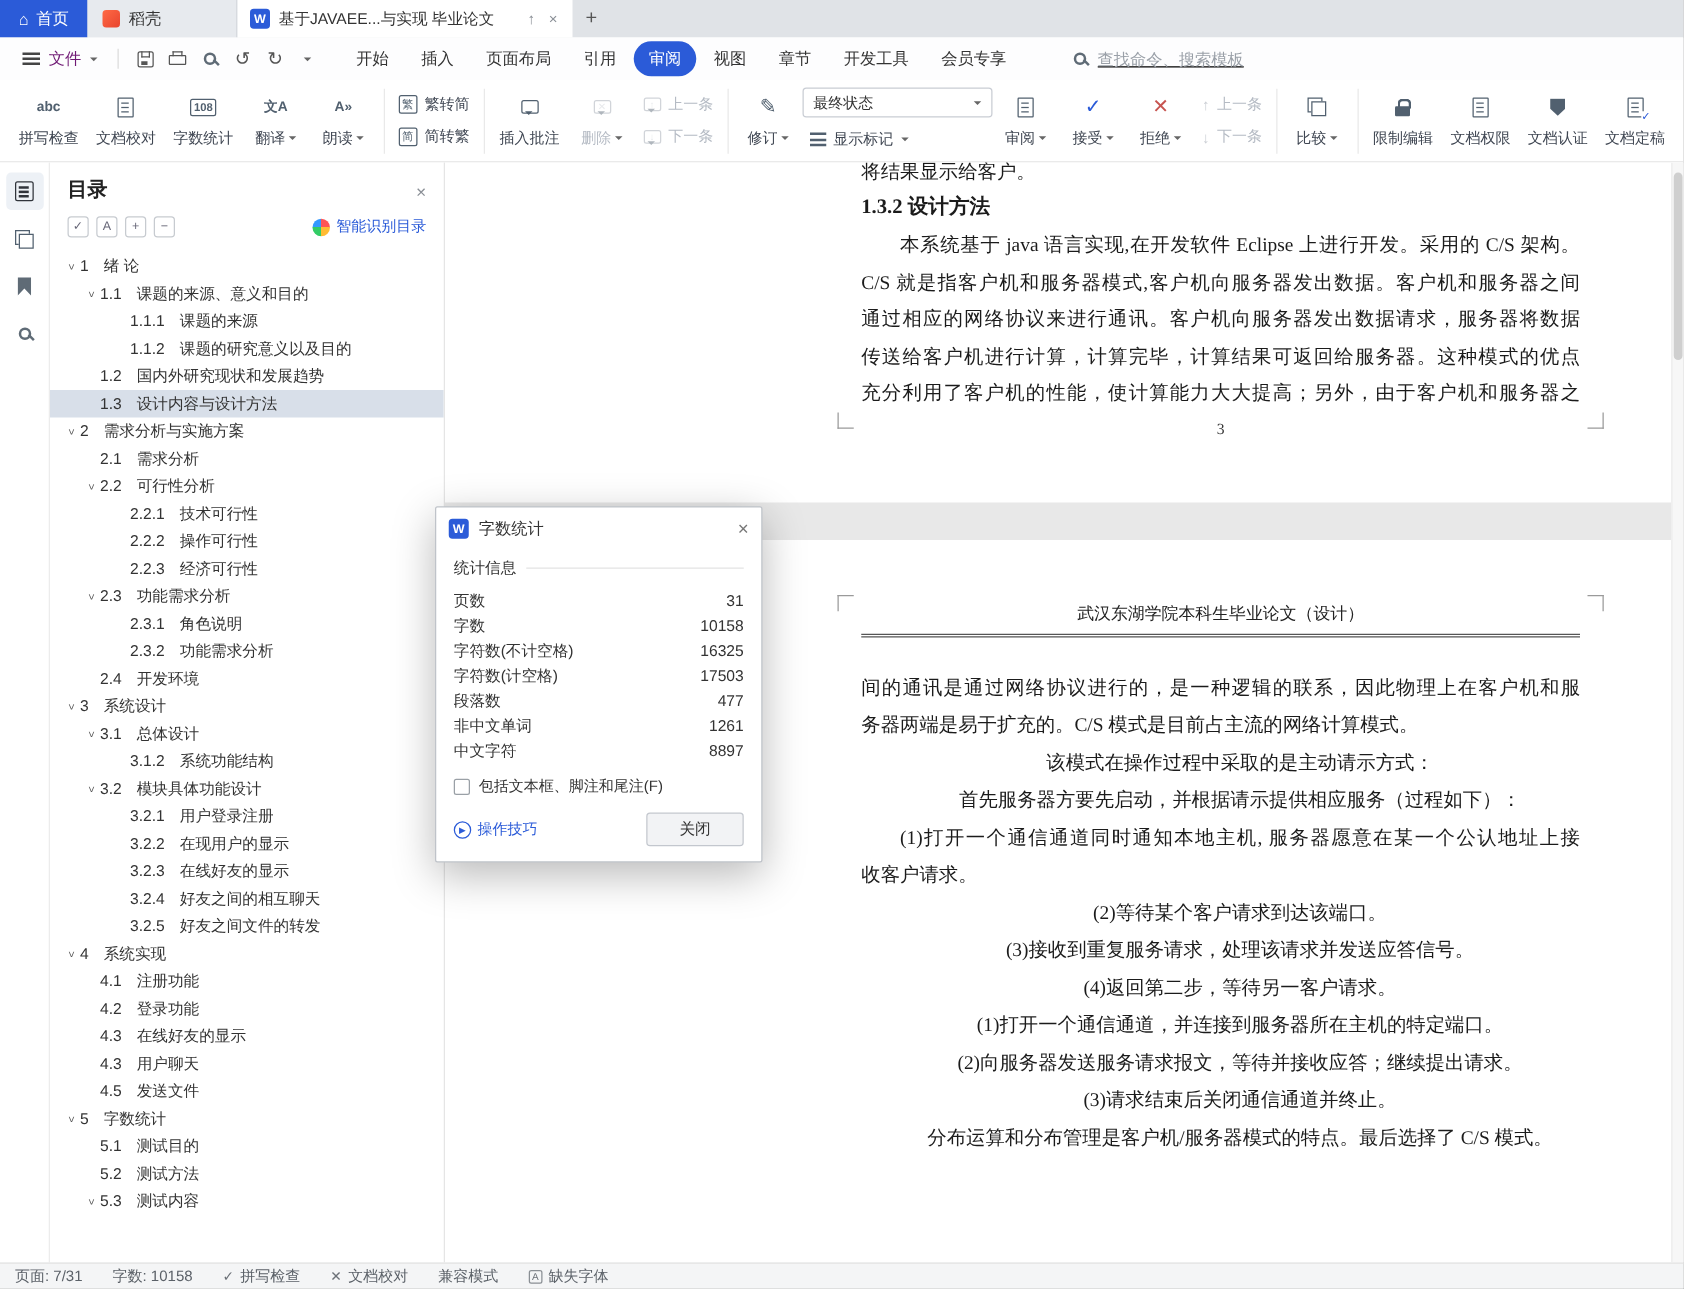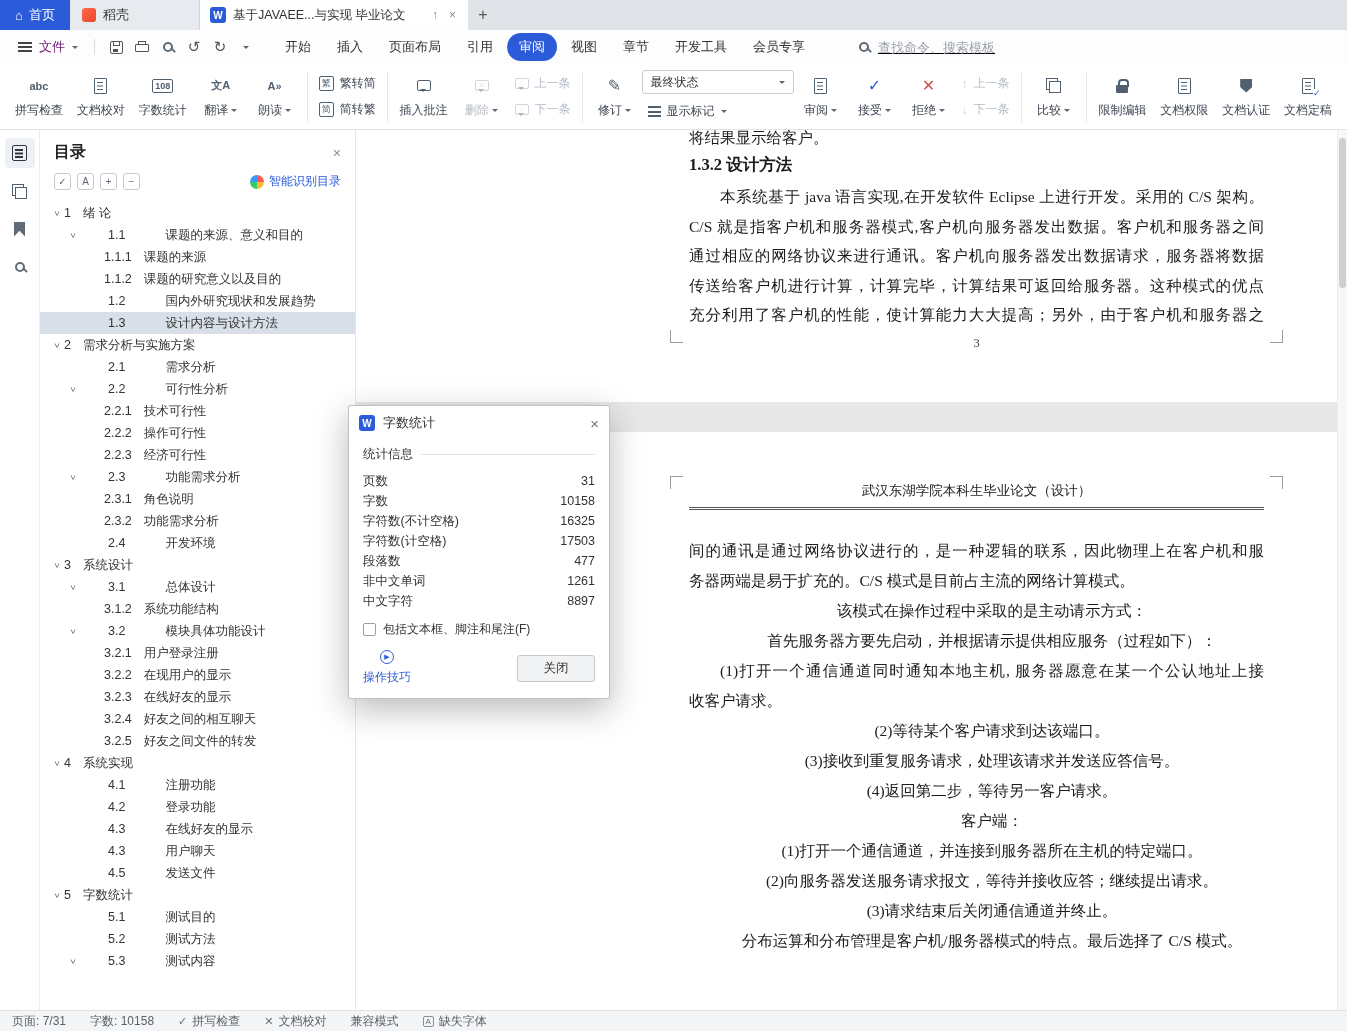--- a/index.html
+++ b/index.html
@@ -4,21 +4,21 @@
 <style>
   html,body{margin:0;padding:0;background:#888;}
   *{box-sizing:border-box;}
   .app{position:relative;width:1347px;height:1031px;background:#fff;overflow:hidden;
        font-family:"Liberation Sans","DejaVu Sans",sans-serif;-webkit-font-smoothing:antialiased;}
 
   
   .tabbar{position:absolute;top:0;left:0;right:0;height:30px;background:#E0E3E7;display:flex;align-items:stretch;}
   .tab-home{width:70px;background:#2B5BD8;color:#fff;display:flex;align-items:center;justify-content:center;gap:6px;font-size:13px;}
   .tab-home .glyph{font-size:13px;}
-  .tab-docer{width:130px;background:#E7EAEE;border-right:1px solid #D2D5DA;display:flex;align-items:center;gap:7px;padding:0 12px;font-size:13px;color:#333;}
+  .tab-docer{width:120px;background:#E7EAEE;border-right:1px solid #D2D5DA;display:flex;align-items:center;gap:7px;padding:0 12px;font-size:13px;color:#333;}
   .docer-ic{width:14px;height:14px;border-radius:3px;background:linear-gradient(135deg,#FF6A45,#E8442E);}
   .tab-doc{width:268px;background:#fff;display:flex;align-items:center;gap:7px;padding:0 10px;font-size:12.5px;color:#333;}
   .wlogo{width:16px;height:16px;border-radius:3px;background:#2B5BD8;color:#fff;font-size:10px;font-weight:bold;display:flex;align-items:center;justify-content:center;flex:none;}
   .tab-doc .title{flex:1;white-space:nowrap;overflow:hidden;}
   .tab-doc .mini{color:#8a8f96;font-size:12px;padding:0 2px;}
   .tab-plus{width:30px;display:flex;align-items:center;justify-content:center;color:#555;font-size:16px;}
 
   
   .menubar{position:absolute;top:30px;left:0;right:0;height:34px;background:#FDFDFE;display:flex;align-items:center;padding:0 10px;}
   .file-btn{display:flex;align-items:center;gap:7px;padding:0 8px;font-size:13px;color:#701a75;}
@@ -96,21 +96,21 @@
   .tbox{width:17px;height:17px;border:1px solid #C7CBD0;border-radius:3px;display:flex;align-items:center;justify-content:center;font-size:10px;color:#667;margin-right:6px;}
   .toc-ai{margin-left:auto;display:flex;align-items:center;gap:5px;font-size:12px;color:#2B5BD8;}
   .ai-dot{width:14px;height:14px;border-radius:50%;background:conic-gradient(#F55 0 25%,#FB3 25% 50%,#3C6 50% 75%,#39F 75% 100%);}
   .toc-list{margin-top:12px;}
   .toc-item{height:22px;display:flex;align-items:center;color:#333;font-size:12.5px;white-space:nowrap;}
   .toc-item.selected{background:#D8DFE9;}
   .caret-ic{width:14px;flex:none;display:flex;align-items:center;justify-content:center;visibility:hidden;}
   .caret-ic::before{content:">";display:inline-block;transform:rotate(90deg) scale(.85);font-size:10px;color:#555;}
   .toc-item.caret .caret-ic{visibility:visible;}
   .toc-item.lv1{padding-left:10px;}
-  .toc-item.lv2{padding-left:26px;gap:28px;}
+  .toc-item.lv2{padding-left:26px;}
   .toc-item.lv3{padding-left:50px;}
   .toc-num{margin-right:12px;flex:none;}
 
   
   .docarea{flex:1;position:relative;background:#fff;overflow:hidden;
            font-family:"Liberation Serif","DejaVu Serif",serif;color:#1b1b1b;}
   .pageband{position:absolute;top:272px;left:0;right:10px;height:30px;background:#E8E8E8;}
   .clip-line{position:absolute;top:-4px;left:333px;width:575px;font-size:15.5px;line-height:24px;}
   .p1-heading{position:absolute;top:24px;left:333px;font-size:16.5px;font-weight:bold;}
   .p1-body{position:absolute;top:52px;left:333px;width:575px;}
@@ -135,21 +135,21 @@
           box-shadow:0 10px 34px rgba(0,0,0,.28);z-index:60;font-family:"Liberation Sans","DejaVu Sans",sans-serif;}
   .dlg-title{height:34px;display:flex;align-items:center;gap:8px;padding:0 10px;font-size:13px;color:#333;}
   .dlg-x{margin-left:auto;color:#777;font-size:15px;}
   .dlg-body{padding:2px 14px 12px;}
   .sect{display:flex;align-items:center;gap:8px;font-size:12.5px;color:#333;margin:4px 0 8px;}
   .sect::after{content:"";flex:1;border-top:1px solid #E3E3E3;}
   .drow{display:flex;align-items:center;justify-content:space-between;height:20px;font-size:12.5px;color:#333;}
   .chkrow{display:flex;align-items:center;gap:7px;margin-top:10px;font-size:12px;color:#333;}
   .chkbox{width:13px;height:13px;border:1px solid #9AA0A6;border-radius:2px;background:#fff;flex:none;}
   .dlg-foot{display:flex;align-items:center;justify-content:space-between;margin-top:12px;}
-  .tips{display:flex;align-items:center;gap:5px;font-size:12px;color:#2B5BD8;flex-direction:column;}
+  .tips{display:flex;align-items:center;gap:5px;font-size:12px;color:#2B5BD8;}
   .tips-ic{width:14px;height:14px;border:1px solid #2B5BD8;border-radius:50%;display:flex;align-items:center;justify-content:center;font-size:7px;color:#2B5BD8;}
   .btn-close{width:78px;height:27px;background:#F2F3F5;border:1px solid #C3C7CE;border-radius:3px;display:flex;align-items:center;justify-content:center;font-size:12.5px;color:#333;}
 
   
   .statusbar{position:absolute;left:0;right:0;bottom:0;height:21px;background:#F4F5F6;border-top:1px solid #E2E2E2;
              display:flex;align-items:center;gap:24px;padding:0 12px;font-size:12px;color:#5B6168;z-index:70;}
   .sitem{display:flex;align-items:center;gap:5px;white-space:nowrap;}
   .sico{font-size:11px;color:#6b7077;}
   .tbox-s{border:1px solid #8a8f94;border-radius:2px;font-size:8px;padding:0 2px;color:#6b7077;}
 </style>
@@ -710,21 +710,20 @@
 
           <div class="docline">收客户请求。</div>
 
           <div class="docline indent">(2)等待某个客户请求到达该端口。</div>
 
           <div class="docline indent">(3)接收到重复服务请求，处理该请求并发送应答信号。</div>
 
           <div class="docline indent">(4)返回第二步，等待另一客户请求。</div>
 
 
-          <div class="docline indent">客户端：</div>
 
           <div class="docline indent">(1)打开一个通信通道，并连接到服务器所在主机的特定端口。</div>
 
           <div class="docline indent">(2)向服务器发送服务请求报文，等待并接收应答；继续提出请求。</div>
 
           <div class="docline indent">(3)请求结束后关闭通信通道并终止。</div>
 
           <div class="docline indent">分布运算和分布管理是客户机/服务器模式的特点。最后选择了 C/S 模式。</div>
         </div>
 

